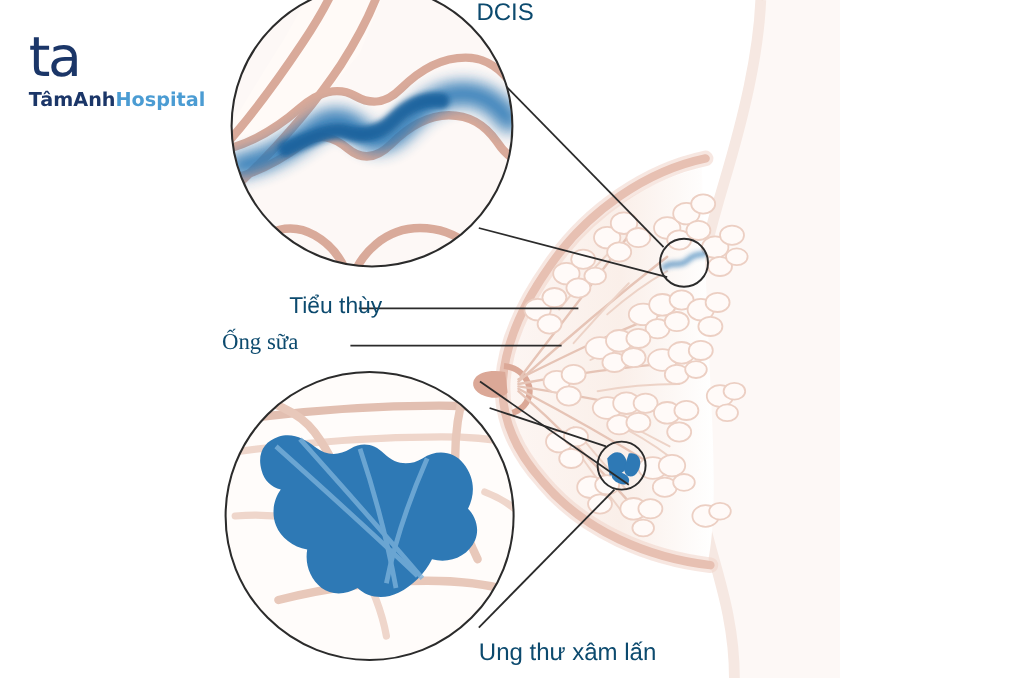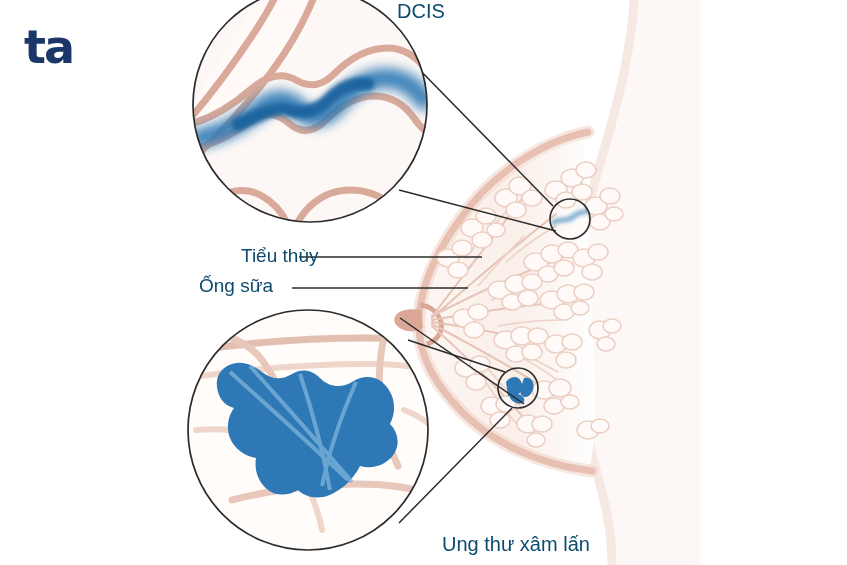--- a/index.html
+++ b/index.html
@@ -24,21 +24,21 @@
   }
   .logo {
     position: absolute;
     left: 24px;
     top: 24px;
     width: 140px;
     height: 72px;
   }
   .logo-mark {
     font-family: "DejaVu Sans", sans-serif;
-    font-weight: 700;
+    font-weight: 400;
     font-size: 46px;
     line-height: 46px;
     letter-spacing: -2px;
     color: #1b3668;
   }
   .logo-word {
     margin-top: 4px;
     font-family: "DejaVu Sans", sans-serif;
     font-size: 16px;
     line-height: 18px;
@@ -52,22 +52,22 @@
   }
   .anno {
     position: absolute;
     color: #0c4a6e;
     font-size: 19px;
     line-height: 22px;
     white-space: nowrap;
   }
   .anno.dcis   { left: 397px; top: 0px;   font-size: 20px; }
   .anno.lobule { left: 199px; top: 245px; margin-left: 42px; }
-  .anno.duct   { left: 199px; top: 275px; }
-  .anno.invas  { left: 399px; top: 533px; font-size: 20px; margin-left: 43px; }
+  .anno.duct   { left: 185px; top: 275px; font-family: Liberation Serif, serif; }
+  .anno.invas  { left: 399px; top: 533px; font-size: 20px; }
 </style>
 </head>
 <body>
 
 <div id="page">
 
   <svg id="art" viewBox="0 0 847 565">
     <defs>
 
       <filter id="softBlur" x="-50%" y="-50%" width="200%" height="200%">
@@ -392,20 +392,23 @@
           <path d="M 300 374 C 312 410 322 446 330 490"></path>
           <path d="M 356 382 C 342 414 330 446 322 486"></path>
         </g>
       </g>
       <circle cx="308" cy="430" r="120" fill="none" stroke="#2b2b2b" stroke-width="1.7"></circle>
     </g>
   </svg>
 
   <div class="logo">
     <div class="logo-mark">ta</div>
+    <div class="logo-word">
+      <span>TâmAnh</span><span class="hosp">Hospital</span>
+    </div>
   </div>
 
   <div class="anno dcis">DCIS</div>
   <div class="anno lobule">Tiểu thùy</div>
   <div class="anno duct">Ống sữa</div>
   <div class="anno invas">Ung thư xâm lấn</div>
 
 </div>
 
 </body></html>

